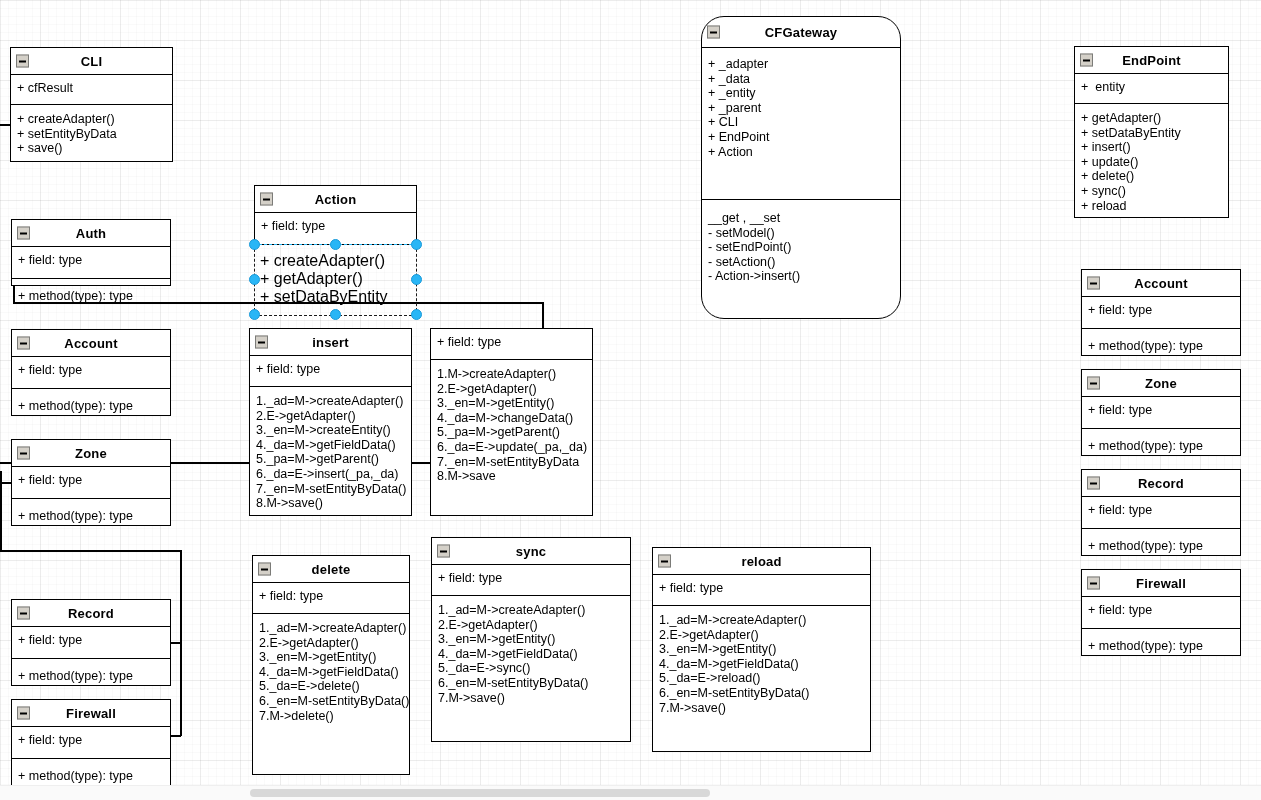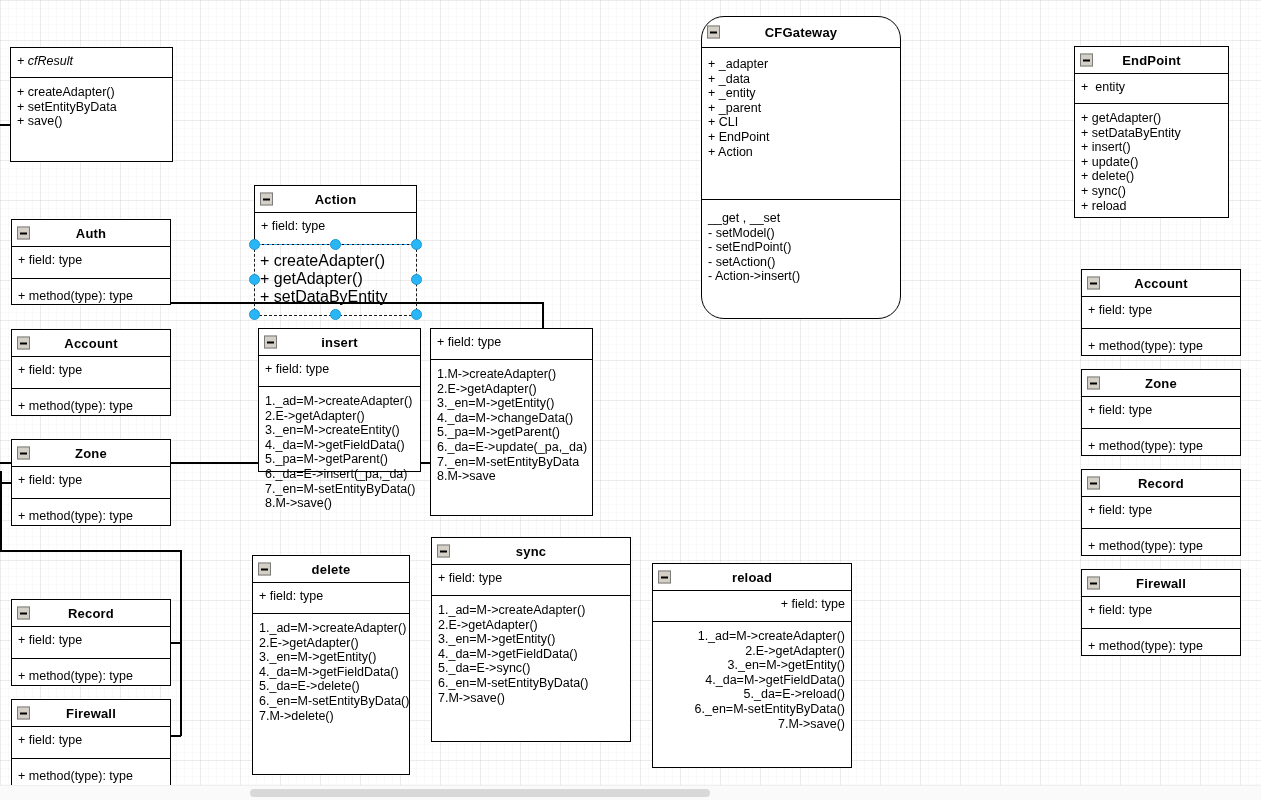--- a/index.html
+++ b/index.html
@@ -140,21 +140,25 @@
   <div class="edge-lbl" style="left:12px;top:244px;">parent</div>
   <div class="edge-lbl" style="left:12px;top:354px;">parent</div>
   <div class="edge-lbl" style="left:148px;top:354px;">child</div>
   <div class="edge-lbl" style="left:12px;top:454px;">parent</div>
   <div class="edge-lbl" style="left:12px;top:466px;">parent</div>
   <div class="edge-lbl" style="left:148px;top:466px;">child</div>
   <div class="edge-lbl" style="left:148px;top:623px;">child</div>
   <div class="edge-lbl" style="left:148px;top:723px;">child</div>
 
   <div class="uml" style="left:10px;top:47px;width:163px;height:115px;">
-    <div class="attrs" style="height:30px;font-style:italic;">
+    <div class="hdr">
+      <span class="collapse-icon"></span>
+      <span class="title">CLI</span>
+    </div>
+    <div class="attrs" style="height:30px;">
       <div class="row">+ cfResult</div>
     </div>
     <div class="ops">
       <div class="row">+ createAdapter()</div>
       <div class="row">+ setEntityByData</div>
       <div class="row">+ save()</div>
     </div>
   </div>
 
   <div class="uml" style="left:701px;top:16px;width:200px;height:303px;border-radius:23px;">
@@ -218,21 +222,21 @@
   </div>
   <div class="handle" style="left:249px;top:239px;"></div>
   <div class="handle" style="left:330px;top:239px;"></div>
   <div class="handle" style="left:411px;top:239px;"></div>
   <div class="handle" style="left:249px;top:274px;"></div>
   <div class="handle" style="left:411px;top:274px;"></div>
   <div class="handle" style="left:249px;top:309px;"></div>
   <div class="handle" style="left:330px;top:309px;"></div>
   <div class="handle" style="left:411px;top:309px;"></div>
 
-  <div class="uml" style="left:258px;top:328px;width:163px;height:144px;">
+  <div class="uml" style="left:249px;top:328px;width:163px;height:188px;">
     <div class="hdr">
       <span class="collapse-icon"></span>
       <span class="title">insert</span>
     </div>
     <div class="attrs" style="height:31px;">
       <div class="row">+ field: type</div>
     </div>
     <div class="ops">
       <div class="row">1._ad=M-&gt;createAdapter()</div>
       <div class="row">2.E-&gt;getAdapter()</div>
@@ -292,40 +296,40 @@
       <div class="row">1._ad=M-&gt;createAdapter()</div>
       <div class="row">2.E-&gt;getAdapter()</div>
       <div class="row">3._en=M-&gt;getEntity()</div>
       <div class="row">4._da=M-&gt;getFieldData()</div>
       <div class="row">5._da=E-&gt;sync()</div>
       <div class="row">6._en=M-setEntityByData()</div>
       <div class="row">7.M-&gt;save()</div>
     </div>
   </div>
 
-  <div class="uml" style="left:652px;top:563px;width:200px;height:205px;text-align:right;">
+  <div class="uml" style="left:652px;top:547px;width:219px;height:205px;">
     <div class="hdr">
       <span class="collapse-icon"></span>
       <span class="title">reload</span>
     </div>
     <div class="attrs" style="height:31px;">
       <div class="row">+ field: type</div>
     </div>
     <div class="ops">
       <div class="row">1._ad=M-&gt;createAdapter()</div>
       <div class="row">2.E-&gt;getAdapter()</div>
       <div class="row">3._en=M-&gt;getEntity()</div>
       <div class="row">4._da=M-&gt;getFieldData()</div>
       <div class="row">5._da=E-&gt;reload()</div>
       <div class="row">6._en=M-setEntityByData()</div>
       <div class="row">7.M-&gt;save()</div>
     </div>
   </div>
 
-  <div class="uml" style="left:11px;top:219px;width:160px;height:86px;">
+  <div class="uml" style="left:11px;top:219px;width:160px;height:67px;">
     <div class="hdr">
       <span class="collapse-icon"></span>
       <span class="title">Auth</span>
     </div>
     <div class="attrs" style="height:32px;">
       <div class="row">+ field: type</div>
     </div>
     <div class="ops" style="padding-top:10px;">
       <div class="row">+ method(type): type</div>
     </div>

